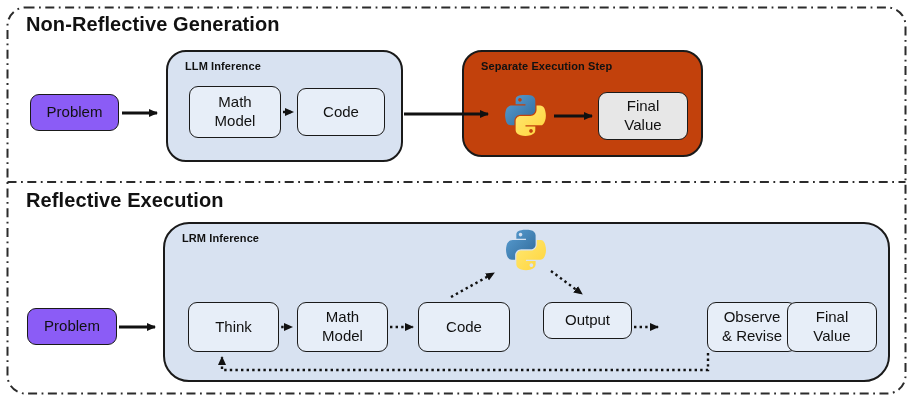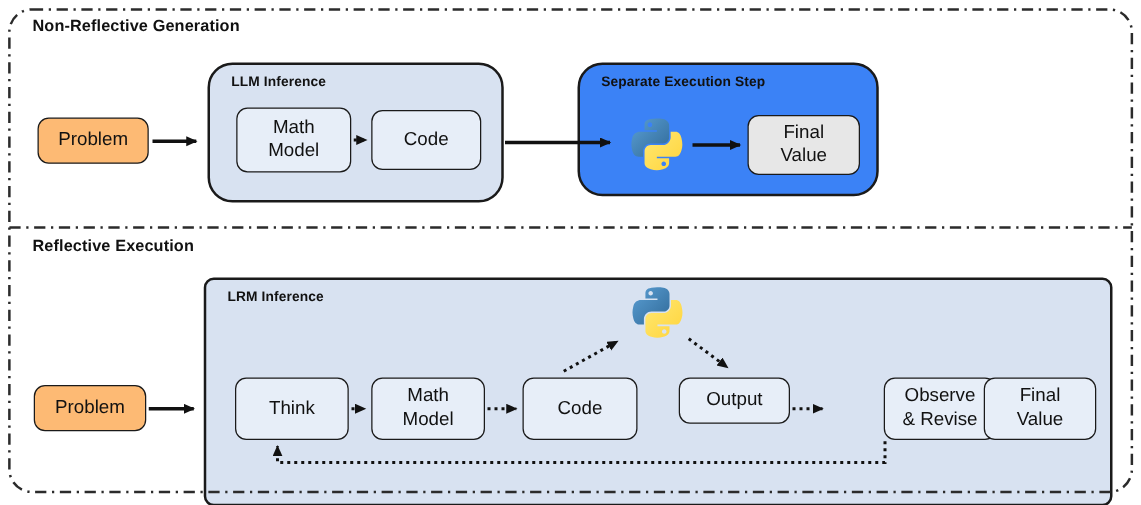--- a/index.html
+++ b/index.html
@@ -4,36 +4,36 @@
 <style>
   html,body { margin:0; padding:0; background:#ffffff; }
   .canvas {
     position:relative; width:913px; height:404px; background:#ffffff;
     font-family:"Liberation Sans", sans-serif; color:#111;
     overflow:hidden;
   }
   .layer { position:absolute; left:0; top:0; width:913px; height:404px; z-index:2; pointer-events:none; }
   .container { position:absolute; border:2px solid #1a1a1a; box-sizing:border-box; z-index:1; }
   .container.blue { background:#d8e2f1; }
-  .container.gray { background:#3b82f6; }
+  .container.gray { background:#c2410c; }
   .llm  { left:166px; top:50px;  width:237px; height:112px; border-radius:20px; }
   .exec { left:462px; top:50px;  width:241px; height:107px; border-radius:20px; }
-  .lrm  { left:163px; top:222px; width:727px; height:183px; border-radius:8px; }
+  .lrm  { left:163px; top:222px; width:727px; height:160px; border-radius:26px; }
   .container-title { font-weight:bold; font-size:11px; padding:8px 0 0 17px; letter-spacing:.1px; }
-  .panel-title { position:absolute; font-weight:bold; font-size:13px; z-index:3; letter-spacing:.1px; }
+  .panel-title { position:absolute; font-weight:bold; font-size:20px; z-index:3; letter-spacing:.1px; }
   .panel-title.top { left:26px; top:13px; }
   .panel-title.bottom { left:26px; top:189px; }
   .box {
     position:absolute; display:flex; align-items:center; justify-content:center;
     text-align:center; border:1.7px solid #1a1a1a; border-radius:9px;
     font-size:15px; line-height:1.25; white-space:pre-line; box-sizing:border-box; z-index:3;
   }
   .box.blue    { background:#e7eef8; }
   .box.gray    { background:#e7e7e7; }
-  .box.neutral { background:#fdba74; }
+  .box.neutral { background:#8b5cf6; }
   
   .b-problem-top  { left:30px;  top:94px;  width:89px; height:37px; }
   .b-mathmodel-top{ left:189px; top:86px;  width:92px; height:52px; }
   .b-code-top     { left:297px; top:88px;  width:88px; height:48px; }
   .b-finalvalue-top{ left:598px; top:92px; width:90px; height:48px; }
   
   .b-problem-bot  { left:27px;  top:308px; width:90px; height:37px; }
   .b-think        { left:188px; top:302px; width:91px; height:50px; }
   .b-mathmodel-bot{ left:297px; top:302px; width:91px; height:50px; }
   .b-code-bot     { left:418px; top:302px; width:92px; height:50px; }

